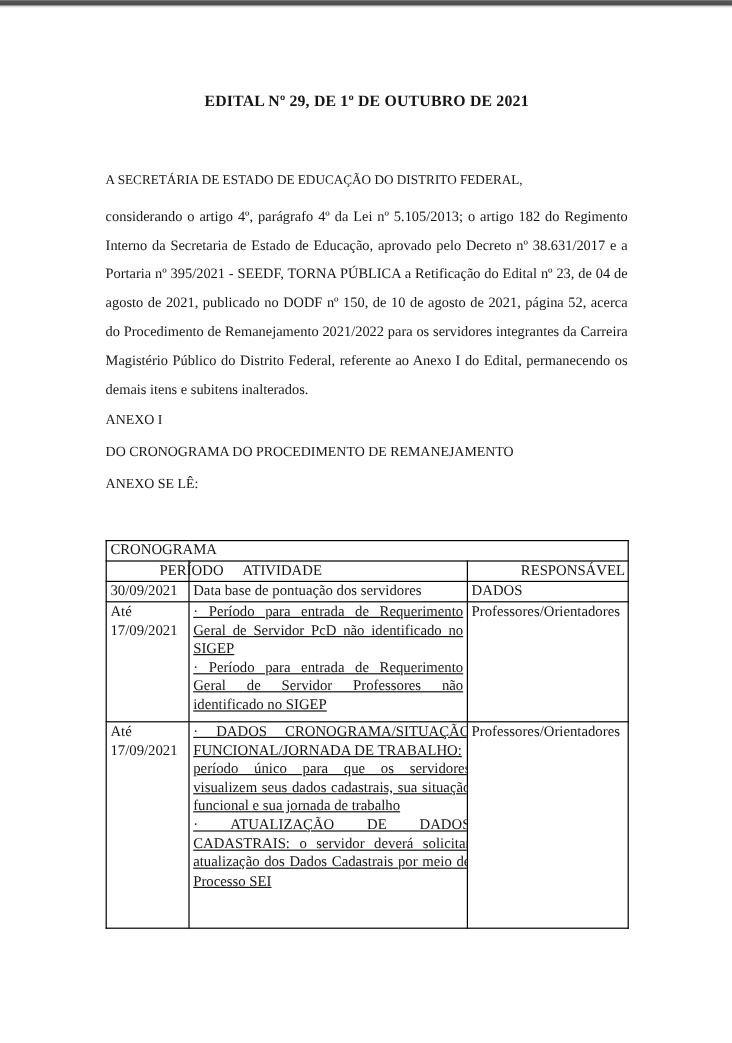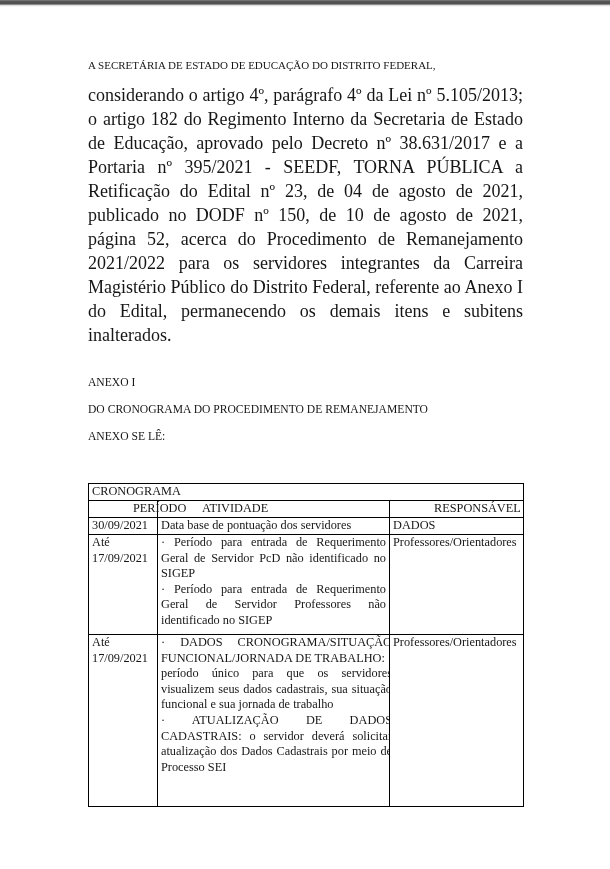--- a/index.html
+++ b/index.html
@@ -32,26 +32,25 @@
     text-align: center;
     letter-spacing: 0.15px;
   }
   .salutation {
     margin: 46px 0 0 0;
     font-size: 11px;
     line-height: 24px;
   }
   .body-par {
     margin: 6px 0 0 0;
-    font-size: 18px;
+    font-size: 12px;
     line-height: 24px;
     text-align: justify;
   }
   .annex-block {
-    margin-top: 22px;
   }
   .annex-block p {
     margin: 0;
     font-size: 11.6px;
     line-height: 27px;
   }
   table.cronograma {
     margin-top: 33px;
     width: 435px;
     table-layout: fixed;
@@ -80,36 +79,38 @@
     padding-left: 4px;
   }
   td.resp-cell {
     padding-top: 6px;
     padding-left: 2px;
     padding-right: 1px;
   }
   td.act-cell {
     padding: 2px 2px 0 4px;
     overflow: hidden;
+    text-decoration: underline;
   }
   td.act-cell p {
     margin: 0;
     text-align: justify;
   }
   td.act-overflow p {
     width: calc(100% + 6px); 
   }
 </style>
 </head>
 <body>
 
 <div class="top-bar"></div>
 
 <div class="content">
 
+  <h1 class="doc-title">EDITAL Nº 29, DE 1º DE OUTUBRO DE 2021</h1>
 
   <p class="salutation">A SECRETÁRIA DE ESTADO DE EDUCAÇÃO DO DISTRITO FEDERAL,</p>
 
   <p class="body-par">considerando o artigo 4º, parágrafo 4º da Lei nº 5.105/2013; o artigo 182 do Regimento Interno da Secretaria de Estado de Educação, aprovado pelo Decreto nº 38.631/2017 e a Portaria nº 395/2021 - SEEDF, TORNA PÚBLICA a Retificação do Edital nº 23, de 04 de agosto de 2021, publicado no DODF nº 150, de 10 de agosto de 2021, página 52, acerca do Procedimento de Remanejamento 2021/2022 para os servidores integrantes da Carreira Magistério Público do Distrito Federal, referente ao Anexo I do Edital, permanecendo os demais itens e subitens inalterados.</p>
 
   <div class="annex-block">
     <p>ANEXO I</p>
     <p>DO CRONOGRAMA DO PROCEDIMENTO DE REMANEJAMENTO</p>
     <p>ANEXO SE LÊ:</p>
   </div>

